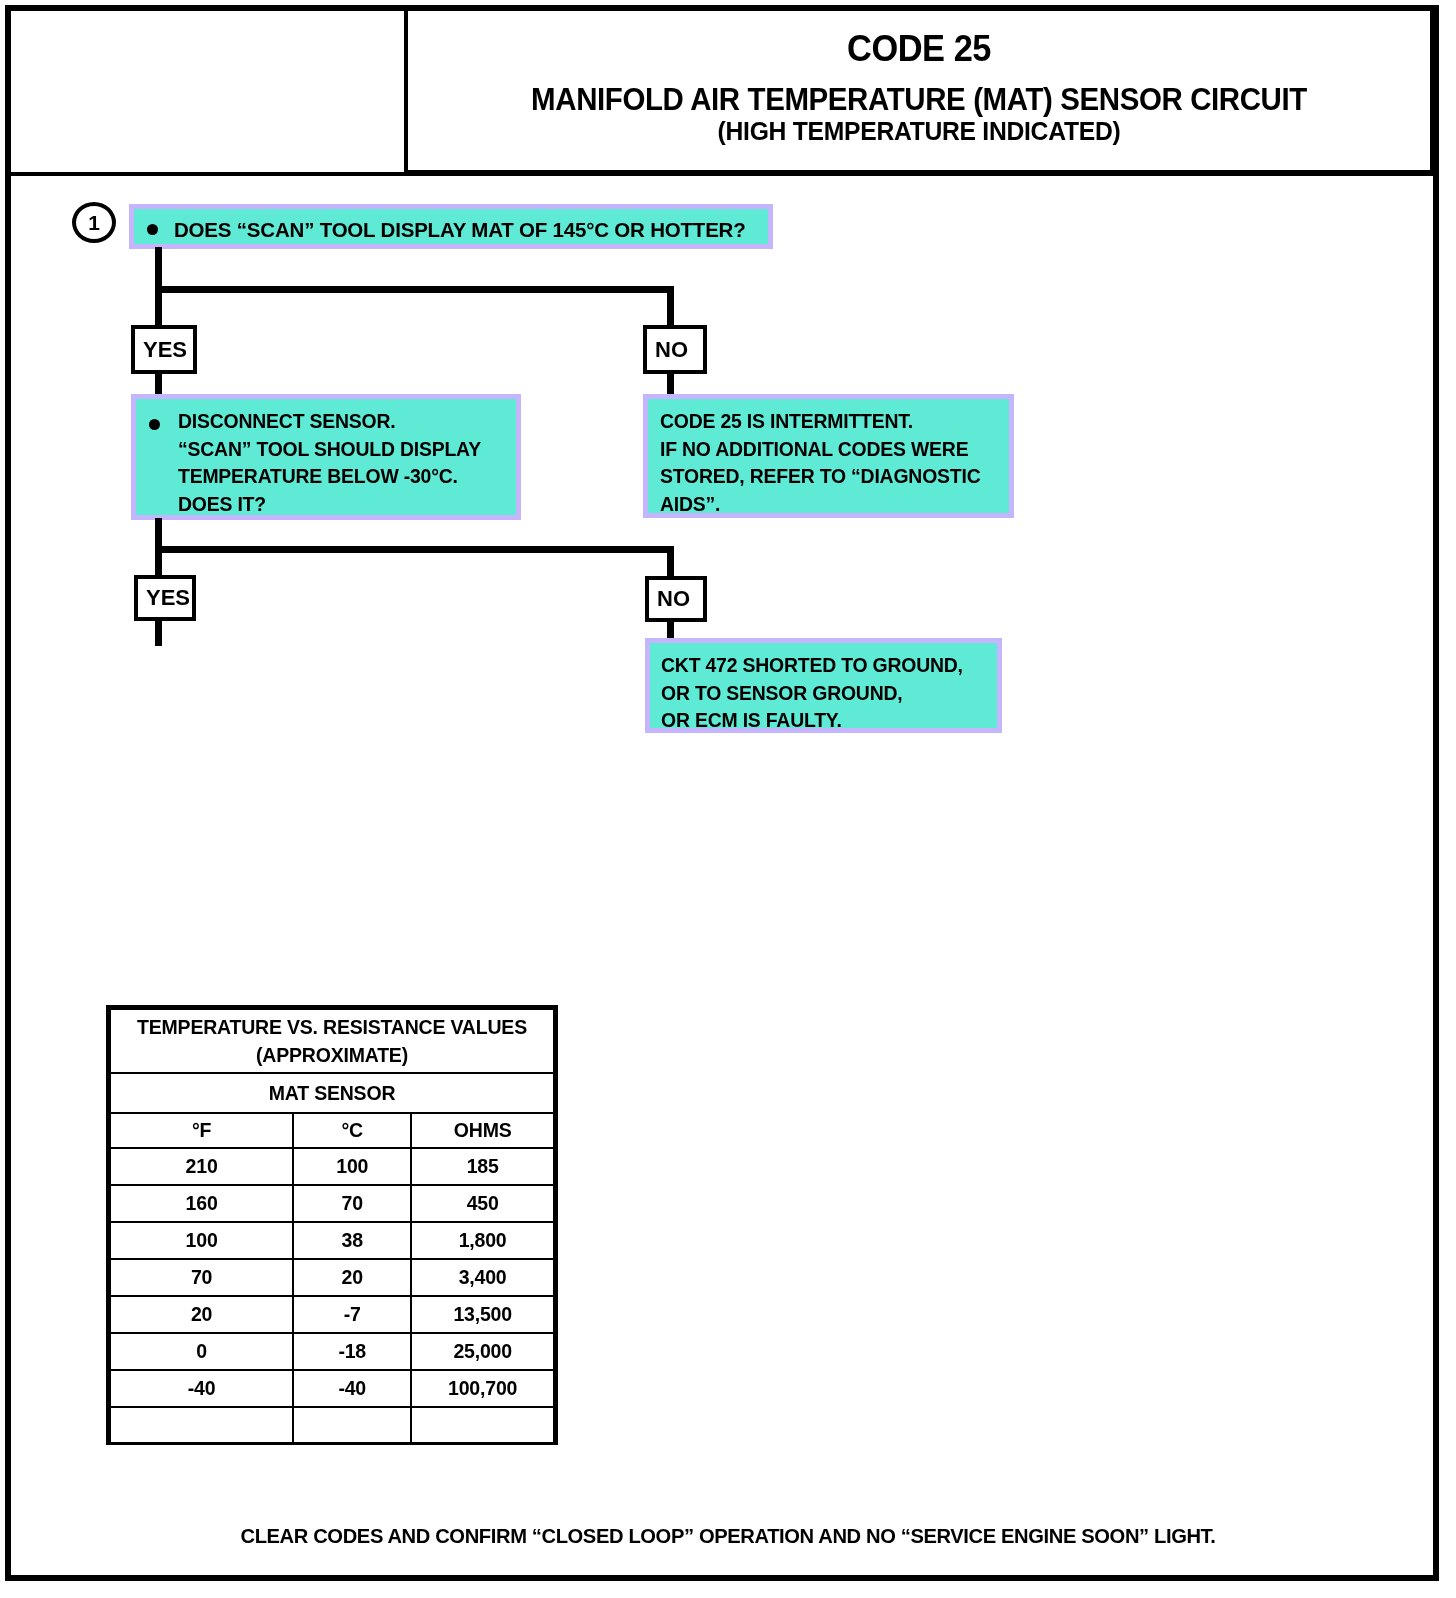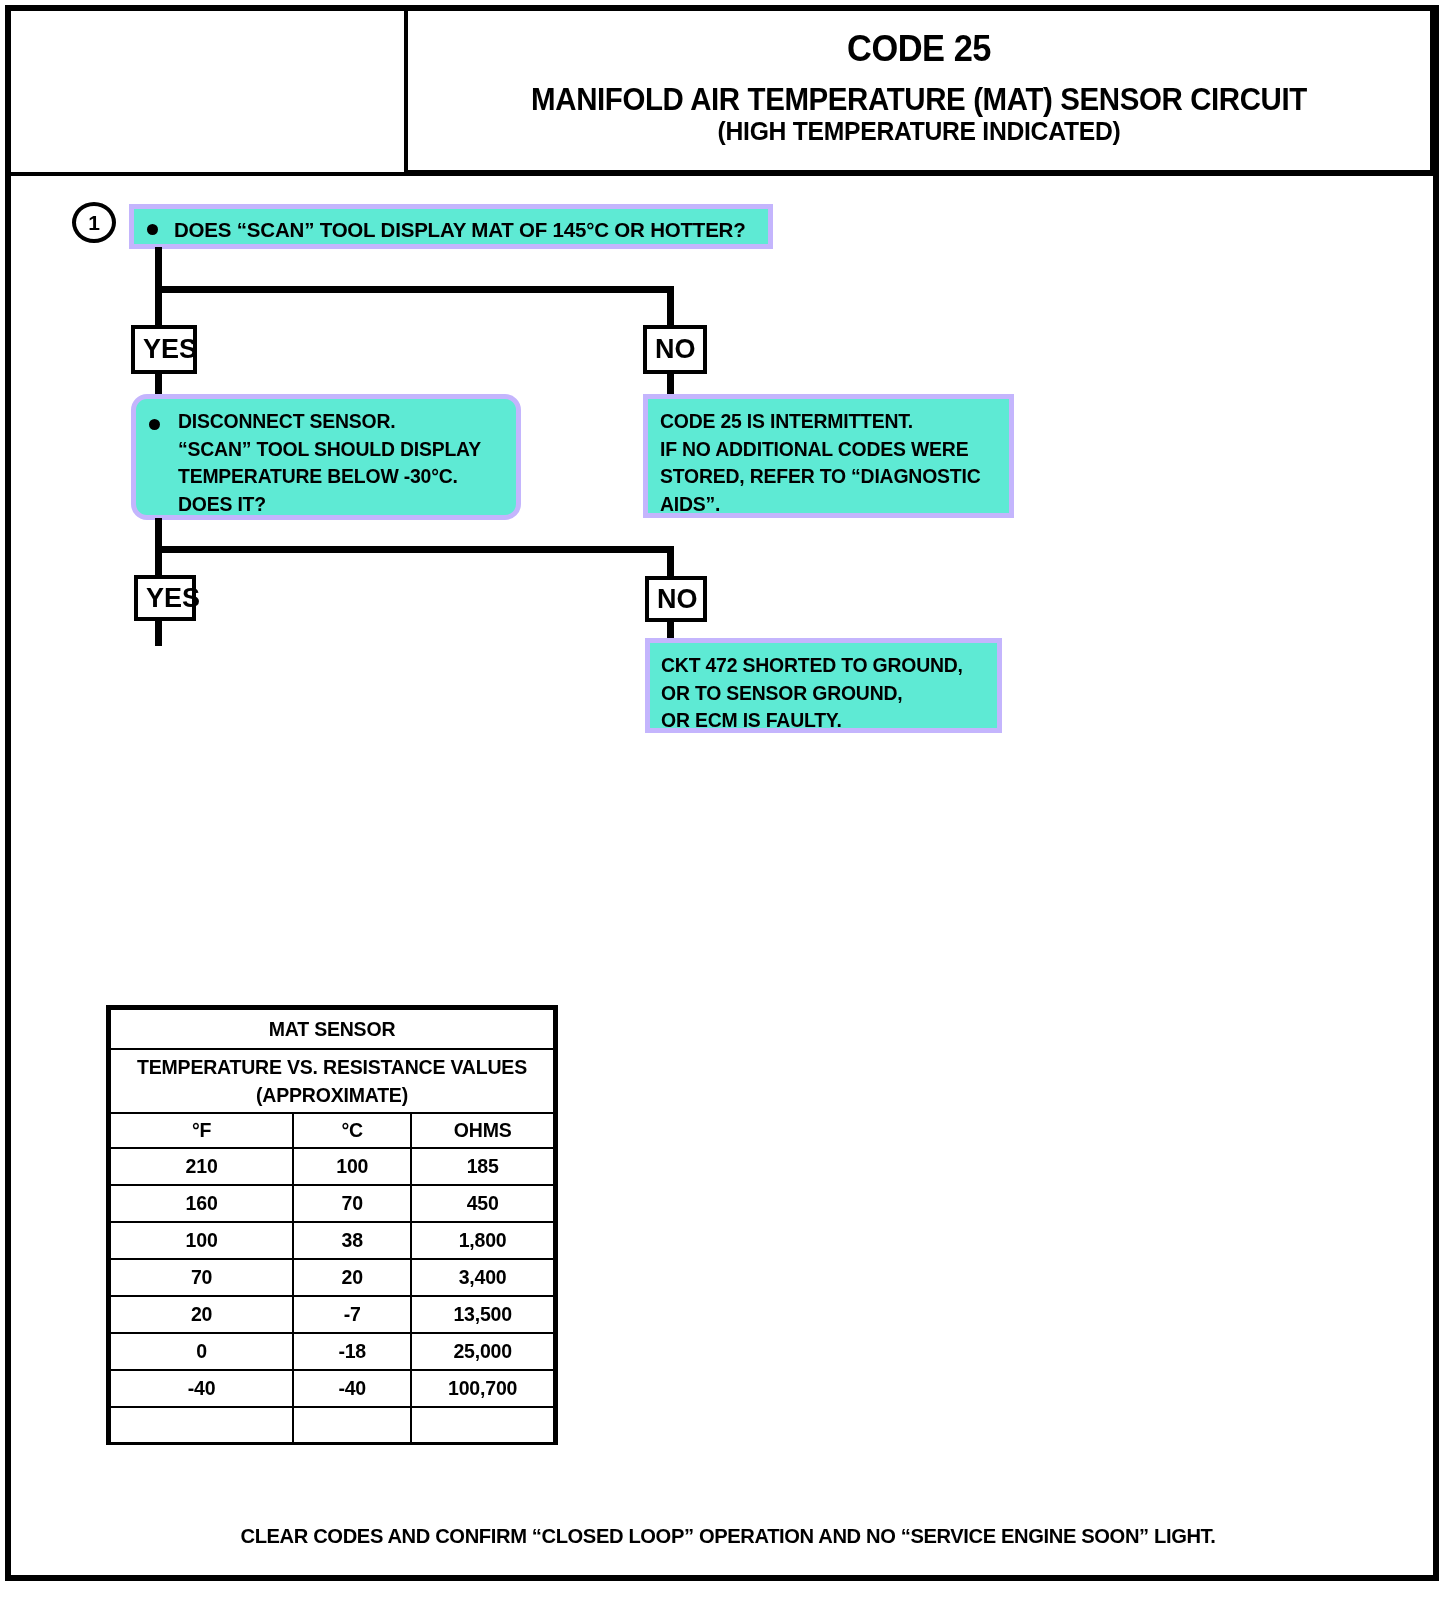--- a/index.html
+++ b/index.html
@@ -111,21 +111,21 @@
     font-weight: bold;
     text-align: center;
     line-height: 33px;
   }
 
   .ynbox {
     position: absolute;
     border: 4px solid #000;
     box-sizing: border-box;
     background: #fff;
-    font-size: 27px;
+    font-size: 22px;
     font-weight: bold;
     letter-spacing: 0px;
     display: flex;
     align-items: center;
     padding-left: 8px;
   }
 
   
   #step1-circle { left: 72px; top: 202px; }
   #step1-box {
@@ -141,21 +141,21 @@
   #v1 { left: 155px; top: 247px; height: 84px; }
   #h1 { left: 155px; top: 286px; width: 519px; }
   #v1b { left: 667px; top: 286px; height: 45px; }
 
   #yes1 { left: 131px; top: 325px; width: 66px; height: 49px; }
   #no1  { left: 643px; top: 325px; width: 64px; height: 49px; }
 
   #v2 { left: 155px; top: 372px; height: 26px; }
   #v2b { left: 667px; top: 372px; height: 26px; }
 
-  #yesbox1 { left: 131px; top: 394px; width: 390px; height: 126px; border-radius: 16px; }
+  #yesbox1 { left: 131px; top: 394px; width: 390px; height: 126px; }
   #yesbox1 .bullet { left: 13px; top: 20px; }
   #yesbox1 .txt { position: absolute; left: 42px; top: 9px; }
 
   #nobox1 { left: 643px; top: 394px; width: 371px; height: 124px; }
   #nobox1 .txt { position: absolute; left: 12px; top: 9px; }
 
   #v3 { left: 155px; top: 518px; height: 82px; }
   #h3 { left: 155px; top: 546px; width: 519px; }
   #v3b { left: 667px; top: 546px; height: 35px; }
 
@@ -305,25 +305,25 @@
   <div class="fbox" id="nobox2">
     <span class="txt">CKT 472  SHORTED TO GROUND,
 OR TO SENSOR GROUND,
 OR ECM IS FAULTY.</span>
   </div>
 
   <div id="diag-table">
     <table>
       <tbody id="diag-tbody">
           <tr>
-            <td class="hdr-span" colspan="3">MAT SENSOR</td>
-          </tr>
-          <tr>
             <td class="hdr-span2" colspan="3" style="white-space: pre-line;">TEMPERATURE VS. RESISTANCE VALUES
 (APPROXIMATE)</td>
+          </tr>
+          <tr>
+            <td class="hdr-span" colspan="3">MAT SENSOR</td>
           </tr>
           <tr>
             <td class="colhdr colw1">°F</td>
             <td class="colhdr colw2">°C</td>
             <td class="colhdr colw3">OHMS</td>
           </tr>
           <tr>
             <td class="datacell">210</td>
             <td class="datacell">100</td>
             <td class="datacell">185</td>

